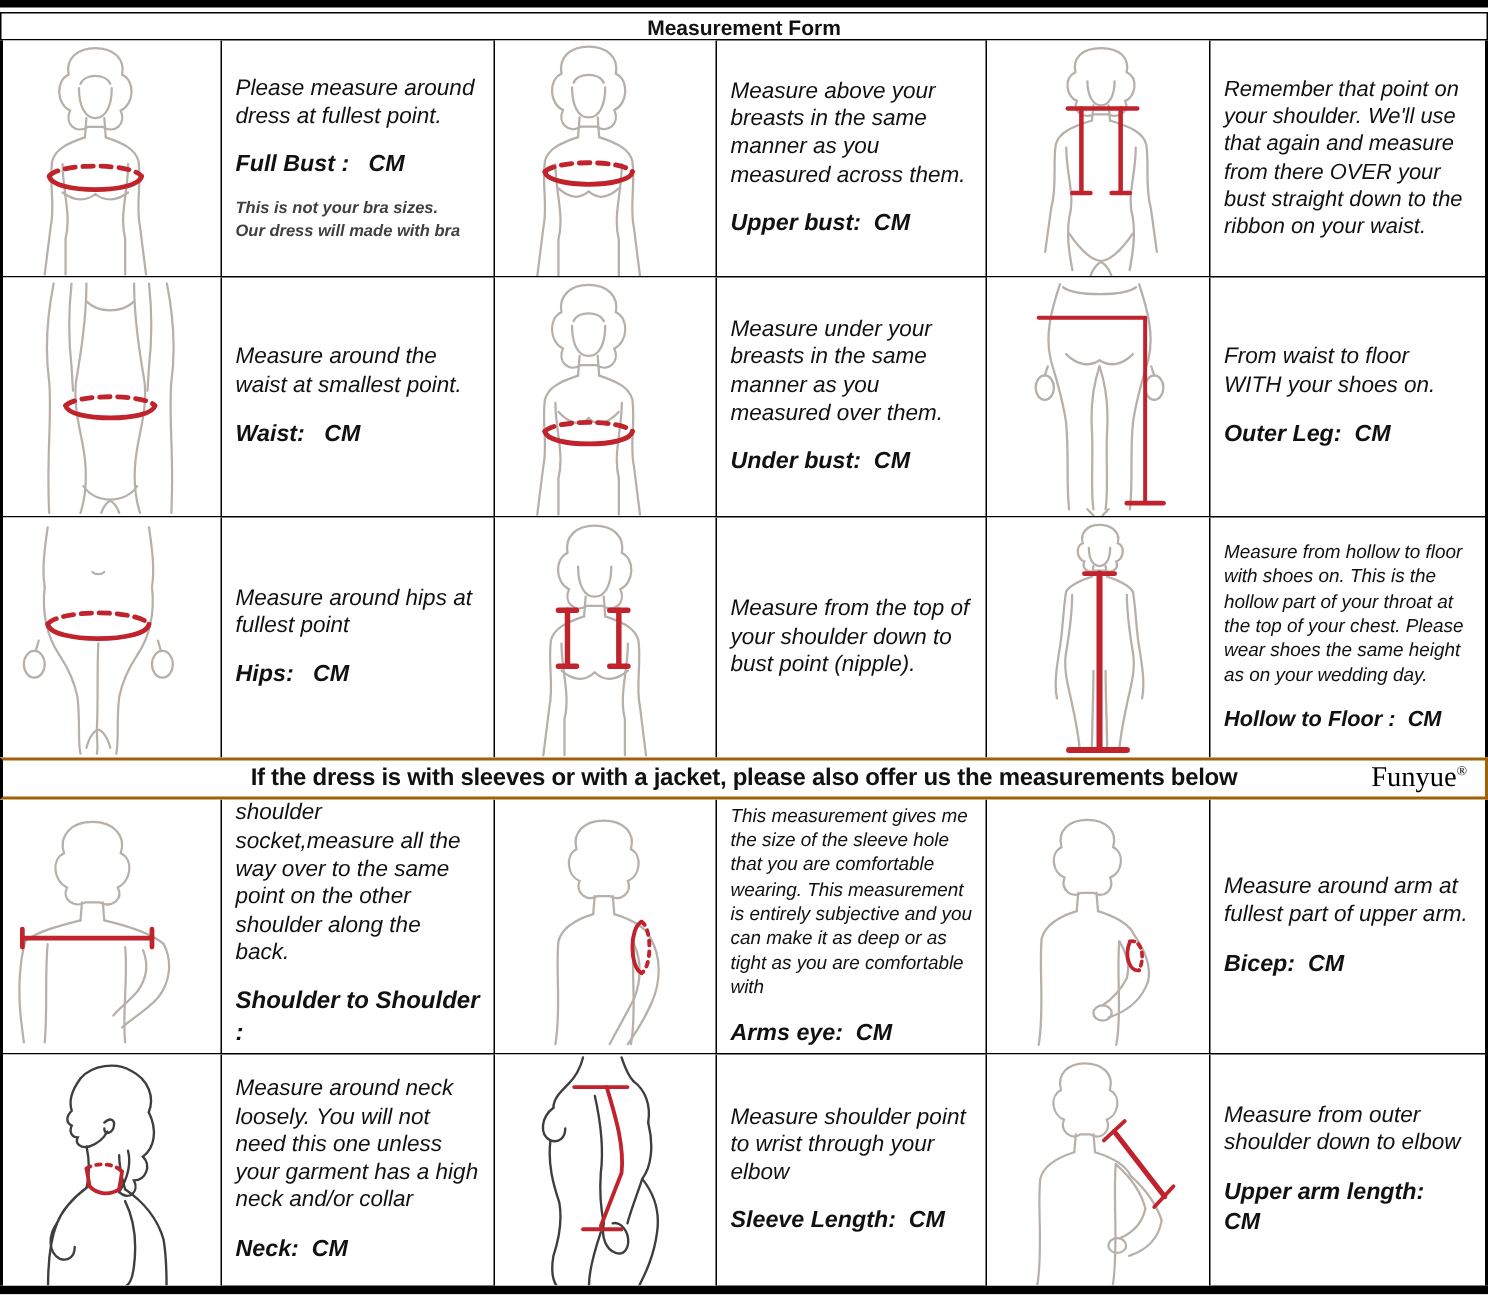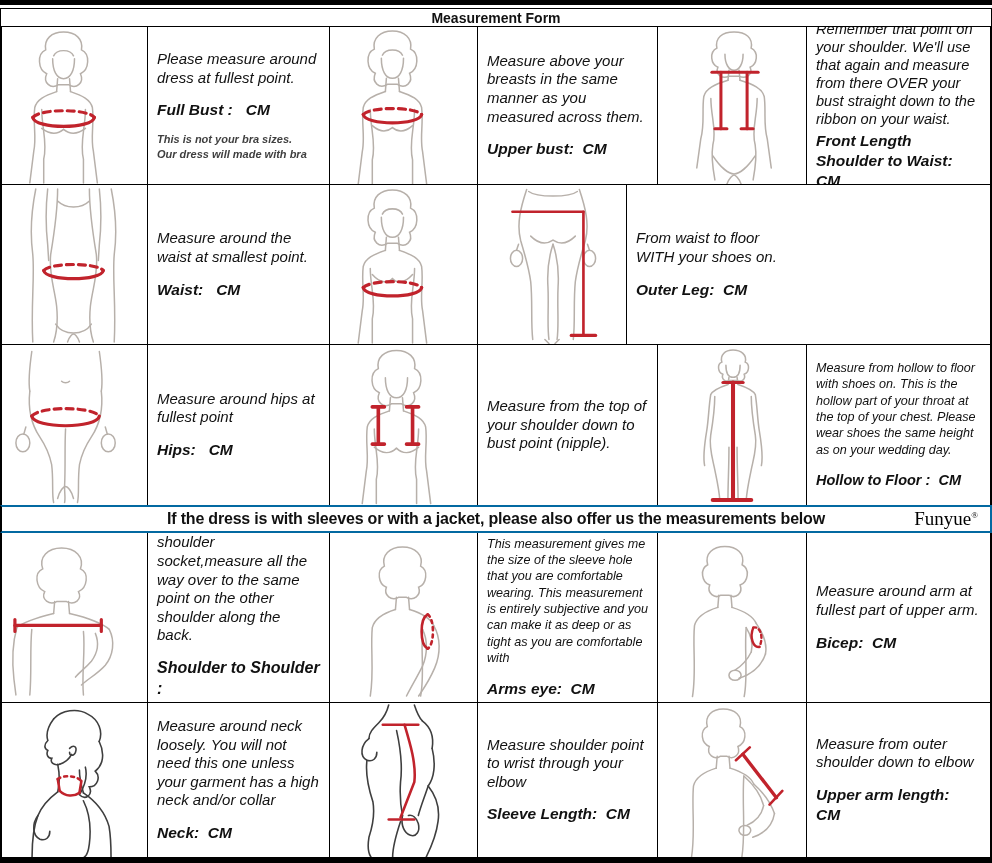--- a/index.html
+++ b/index.html
@@ -17,21 +17,21 @@
   .cell.c6{border-right:none;}
   .c1{width:146px}.c2{width:182px}.c3{width:148px}.c4{width:180px}.c5{width:149px}.c6{width:183px}
   .imgcell{display:flex;align-items:center;justify-content:center;background:#fff;}
   .imgcell svg{display:block;width:100%;height:100%;}
   .textcell{display:flex;flex-direction:column;justify-content:center;padding:5px 9px;font-style:italic;}
   .body{margin:0;font-size:15px;line-height:1.24;white-space:pre-wrap;}
   .label{margin:13px 0 0;font-weight:700;font-size:15.5px;line-height:1.3;white-space:pre-wrap;}
   .note{margin:12px 0 0;font-weight:700;font-size:11px;color:#3f3f3f;line-height:1.3;white-space:pre-wrap;}
   .small .body{font-size:12.6px;line-height:1.3;}
   .small .label{font-size:14.5px;}
-  .banner{height:28px;border:2px solid #0369a1;border-left:2px solid #000;box-sizing:border-box;
+  .banner{height:28px;border:2px solid #a16207;border-left:2px solid #000;box-sizing:border-box;
           display:flex;align-items:center;position:relative;background:#fff;}
   .banner-text{flex:1;text-align:center;font-weight:700;font-size:16px;letter-spacing:-0.2px;}
   .brand{position:absolute;right:12px;top:1px;font-family:"Liberation Serif",serif;
          font-size:19px;color:#000;}
   .brand sup{font-size:9px;vertical-align:super;}
   .botbar{height:6px;background:#000;}
   
   svg .g{stroke:#b7b0aa;fill:none;stroke-width:1.5;stroke-linecap:round;}
   svg .ink{stroke:#3e3e3e;fill:none;stroke-width:1.6;stroke-linecap:round;}
   svg .red{stroke:#c1232c;fill:none;stroke-linecap:round;}
@@ -111,21 +111,20 @@
           </g>
           <g class="red" stroke-width="3">
             <path d="M53,45 L99,45"></path>
             <path d="M62,45 L62,101 M88,45 L88,101"></path>
             <path d="M56,101 L68,101 M82,101 L94,101"></path>
           </g>
         </svg>
       </div>
       <div class="cell c6 textcell">
         <p class="body" style="font-size:14.6px">Remember that point on your shoulder. We'll use that again and measure from there OVER your bust straight down to the ribbon on your waist.</p>
-        <p class="label" style="margin-top:2px">Front Length Shoulder to Waist:   CM</p>
       </div>
     </div>
 
     <div class="grow r2">
       <div class="cell c1 imgcell">
         <svg viewBox="0 0 146 156" preserveAspectRatio="xMidYMid meet">
           <g class="g">
             <path d="M34,2 C30,22 28,46 31,68 C33,92 29,118 31,156"></path>
             <path d="M110,2 C114,22 116,46 113,68 C111,92 115,118 113,156"></path>
             <path d="M46,2 C44,20 44,40 46,58 L47,74"></path>
@@ -157,20 +156,24 @@
             <path d="M69,64 C81,68 89,72 91,80 C93,96 89,110 92,124 L96,156"></path>
             <path d="M40,82 C40,100 46,116 42,132 L42,156"></path>
             <path d="M84,82 C84,100 78,116 82,132 L82,156"></path>
             <path d="M42,88 C50,97 58,97 62,92 M82,88 C74,97 66,97 62,92"></path>
           </g>
           <g class="red" stroke-width="3.2">
             <path d="M33,101 C35,112 89,112 91,101"></path>
             <path d="M33,101 C40,93 84,93 91,101" stroke-dasharray="7 5"></path>
           </g>
         </svg>
+      </div>
+      <div class="cell c4 textcell">
+        <p class="body">Measure under your breasts in the same manner as you measured over them.</p>
+        <p class="label">Under bust:  CM</p>
       </div>
       <div class="cell c5 imgcell">
         <svg viewBox="0 0 146 156" preserveAspectRatio="xMidYMid meet">
           <g class="g">
             <path d="M48,4 C42,22 38,38 42,54 C46,68 50,80 52,95 C54,115 52,135 54,152"></path>
             <path d="M100,4 C106,22 110,38 106,54 C102,68 98,80 96,95 C94,115 96,135 94,152"></path>
             <path d="M50,6 C58,12 90,12 98,6"></path>
             <path d="M52,50 C60,58 68,58 74,54 M96,50 C88,58 80,58 74,54"></path>
             <path d="M74,58 C70,70 68,84 69,100 C70,120 68,138 70,152"></path>
             <path d="M74,58 C78,70 80,84 79,100 C78,120 80,138 78,152"></path>

